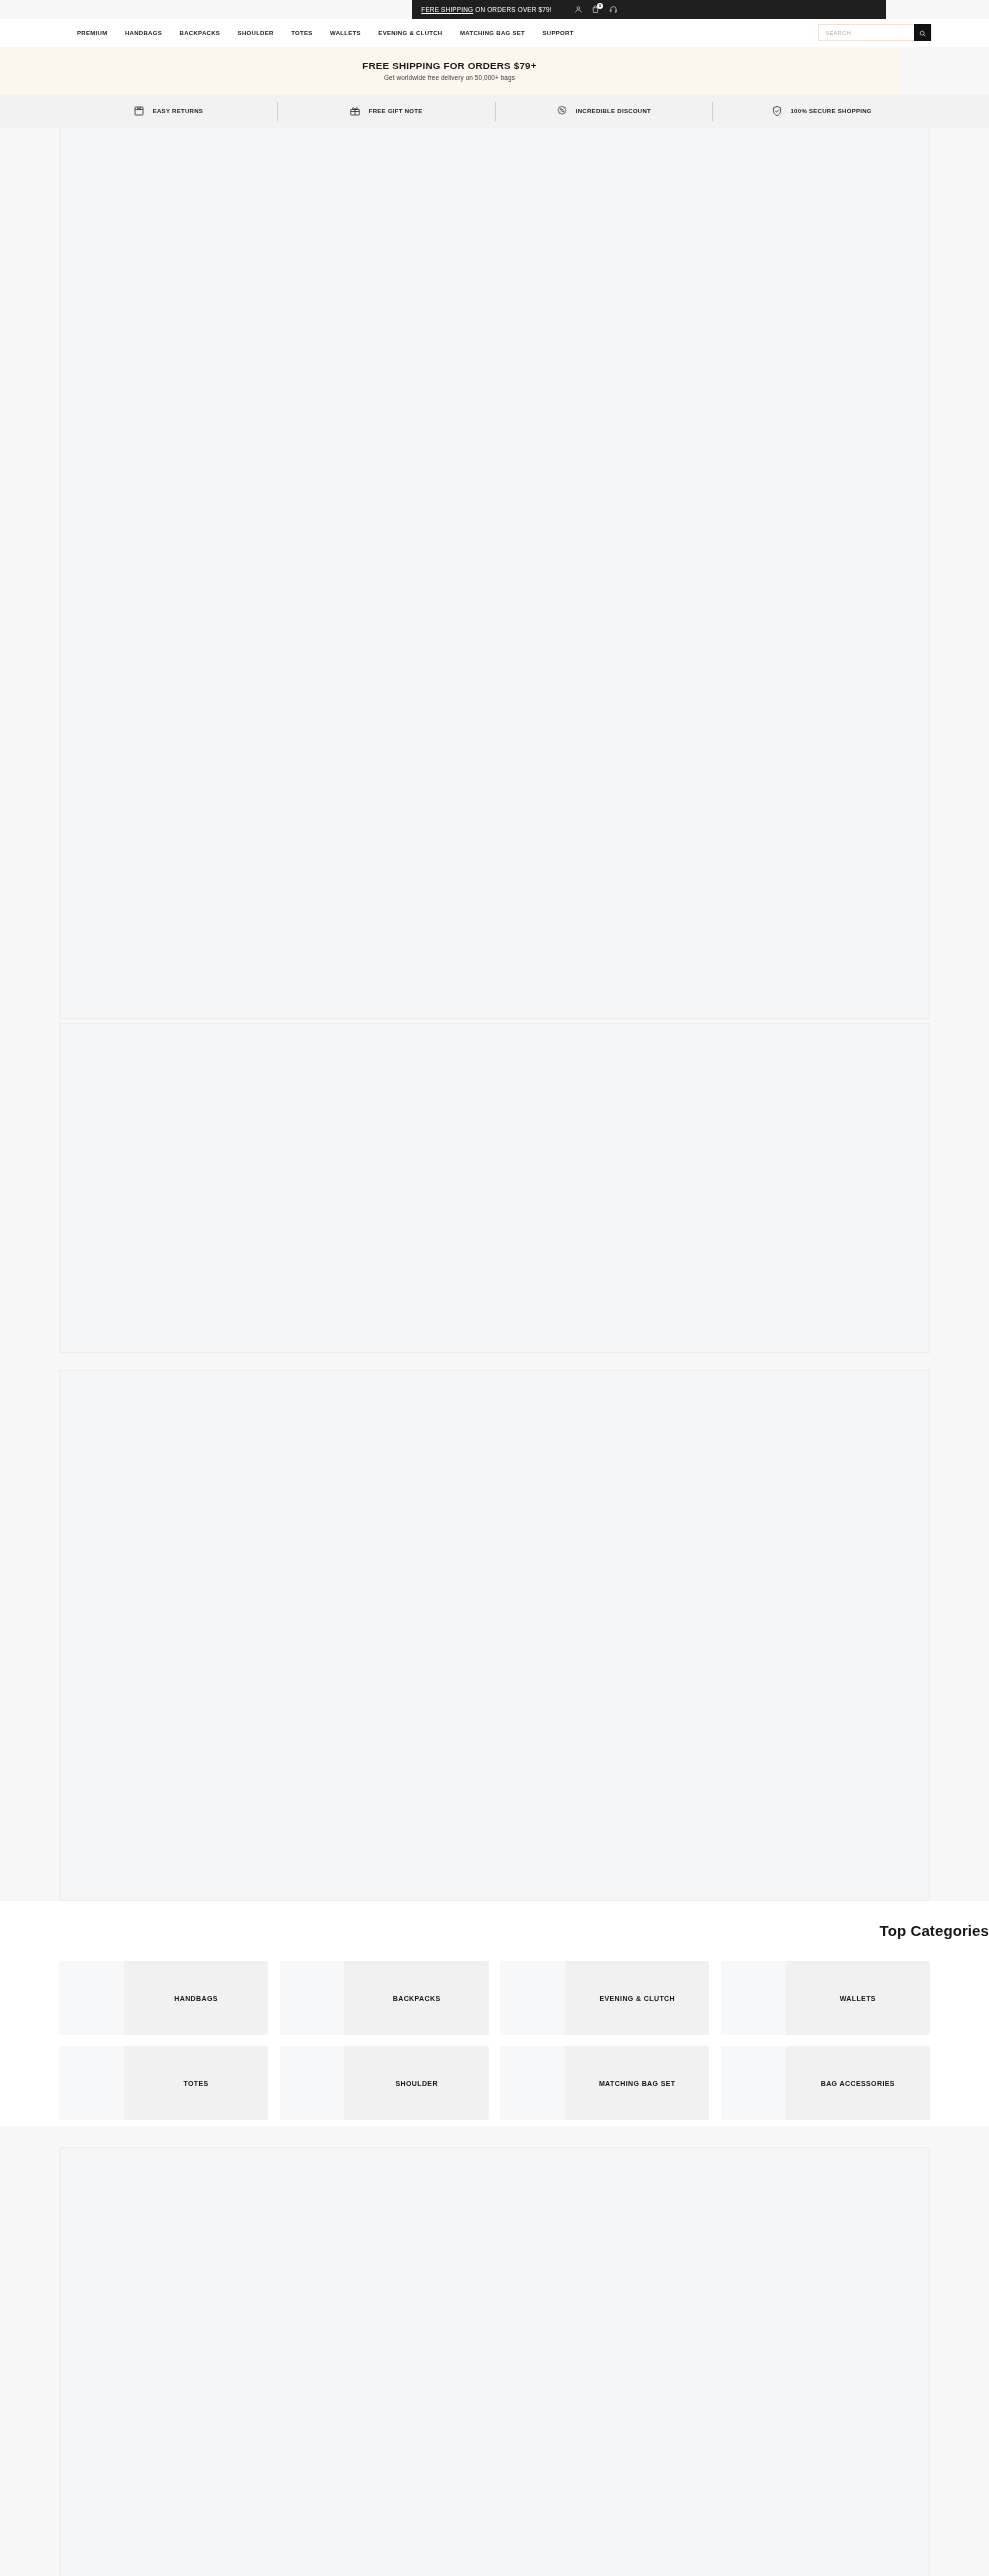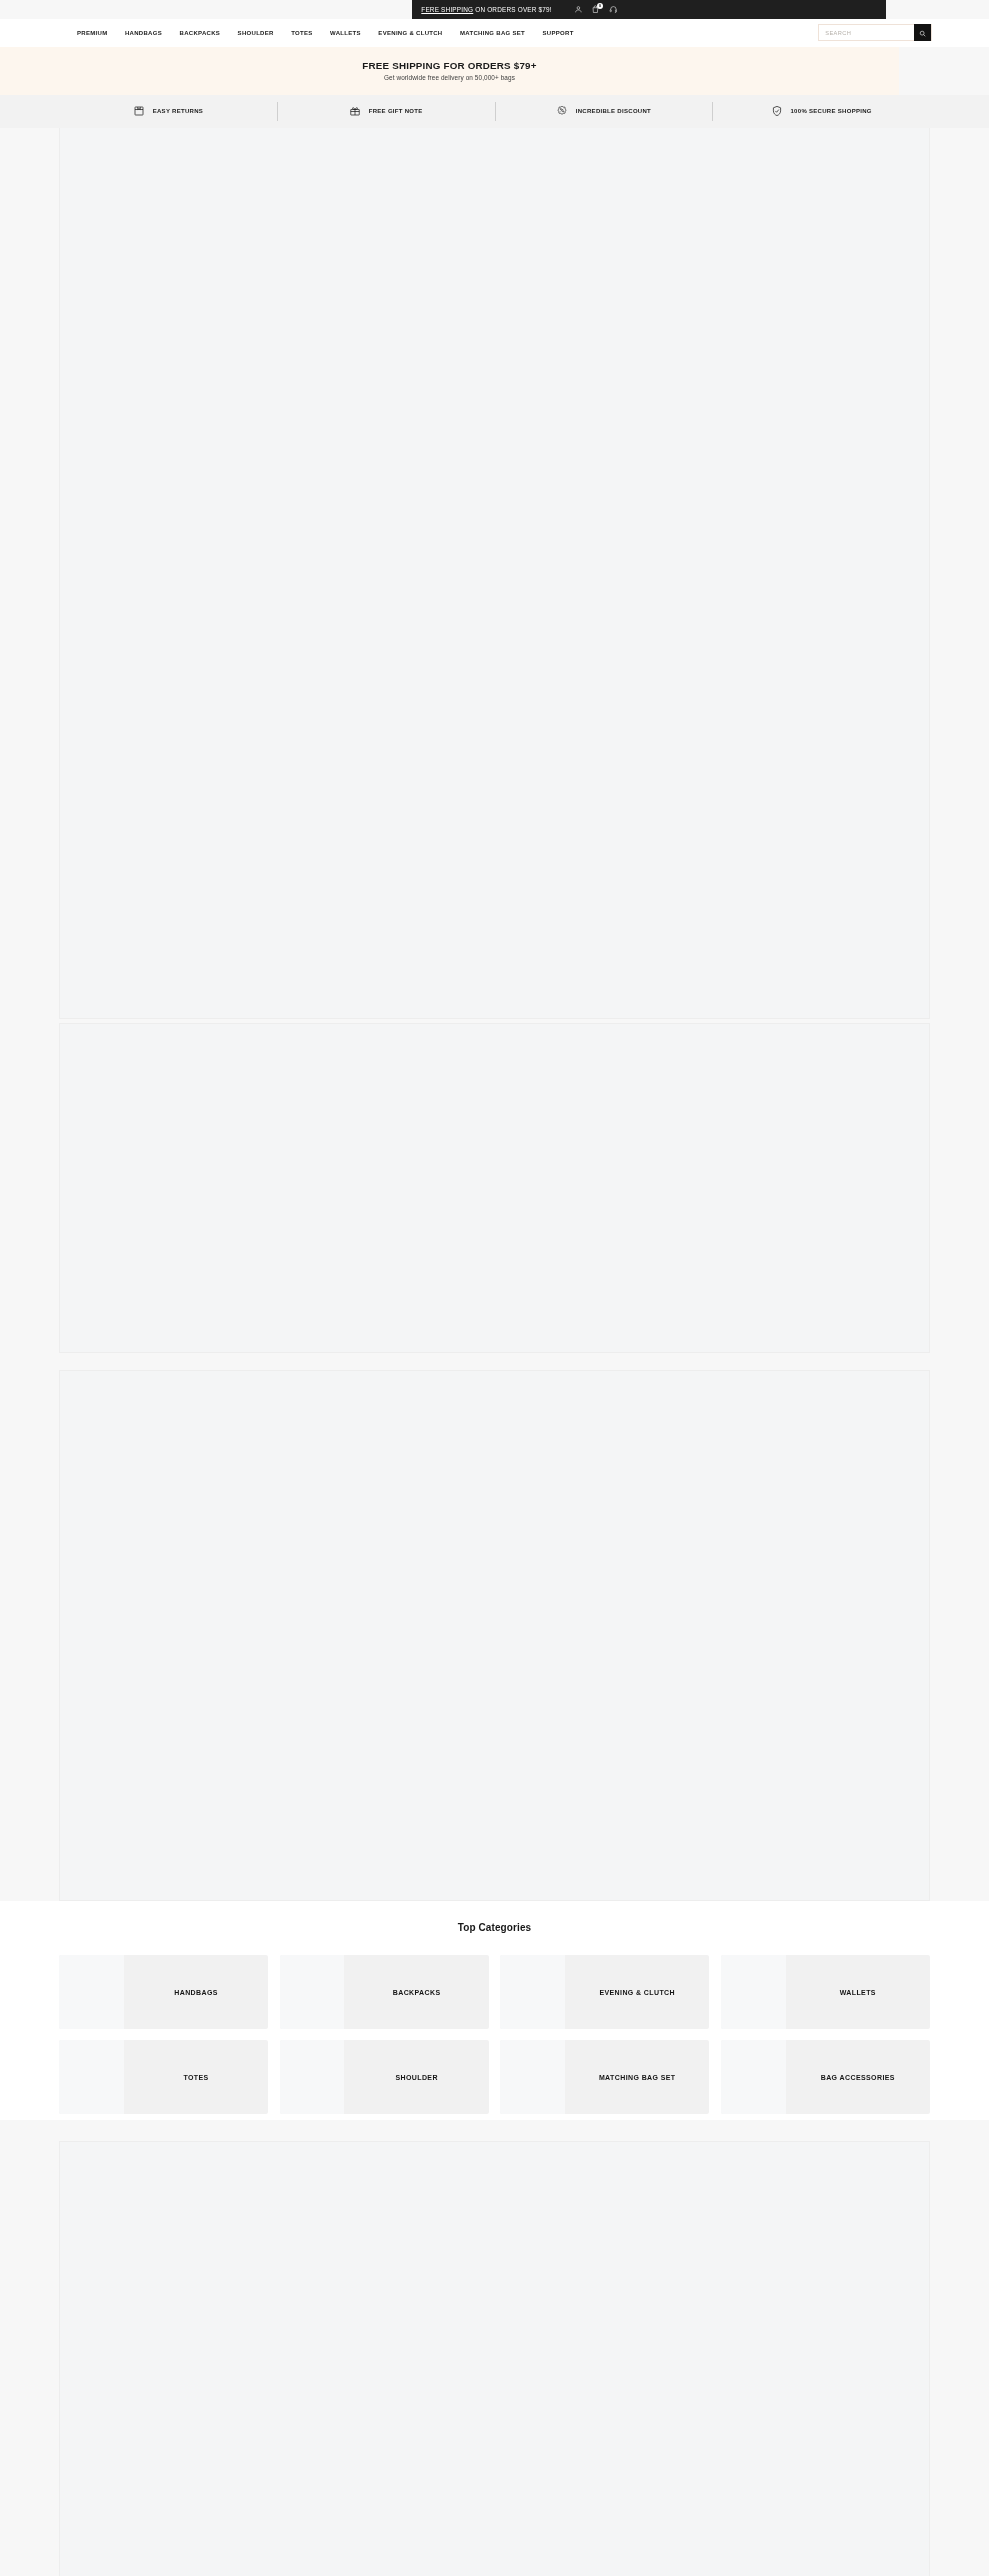--- a/index.html
+++ b/index.html
@@ -211,22 +211,22 @@
   .band-block-2  { height: 531px; margin-top: 17.5px; }
   .band-block-3  { height: 582px; margin-top: 21.6px; }
 
   
   .cats-section {
     width: 989px;
     background: #ffffff;
     padding: 20.6px 0 5.2px;
   }
   .cats-title {
-    text-align: center;
-    font-size: 10px;
+    text-align: right;
+    font-size: 15px;
     font-weight: 800;
     letter-spacing: 0.1px;
     color: #181818;
     margin-bottom: 22px;
   }
   .cats-grid {
     width: 871px;
     margin: 0 auto;
     display: grid;
     grid-template-columns: repeat(4, 1fr);

